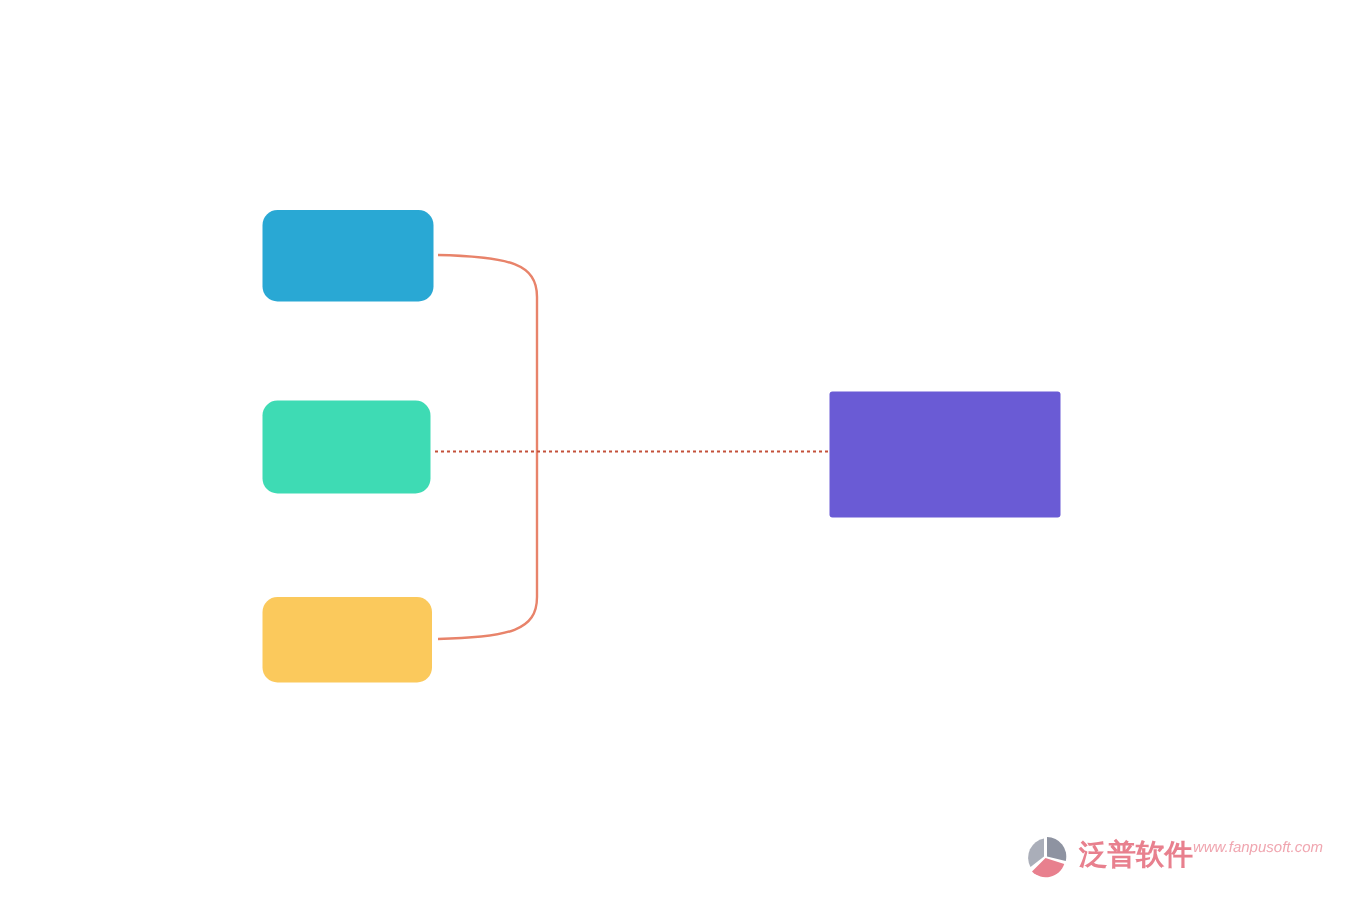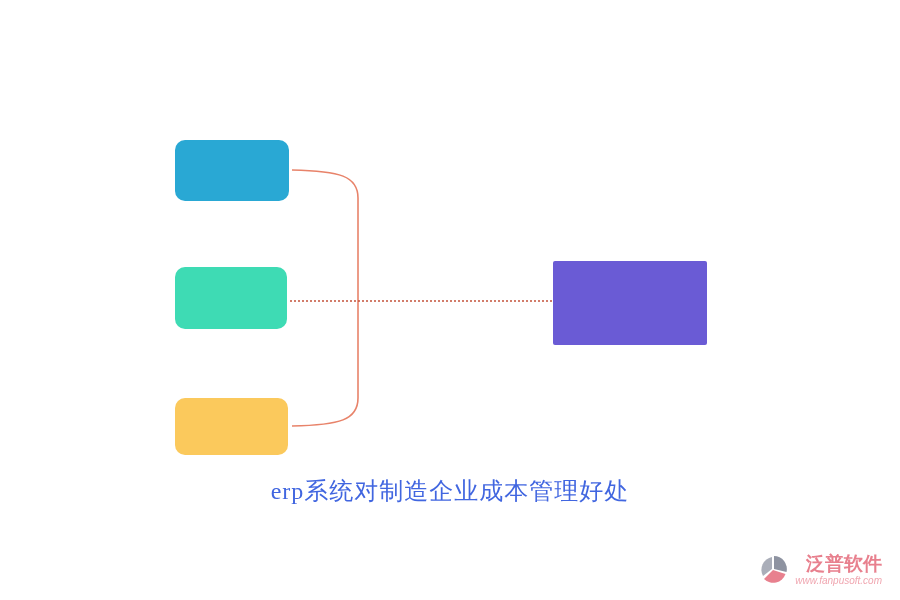--- a/index.html
+++ b/index.html
@@ -41,22 +41,22 @@
   .watermark {
     position: absolute;
     right: 18px;
     bottom: 14px;
     display: flex;
     align-items: center;
     gap: 6px;
   }
   .watermark-text {
     display: flex;
-    flex-direction: column;
-    align-items: flex-end;
+    flex-direction: row;
+    align-items: flex-start;
     line-height: 1.15;
   }
   .watermark-brand {
     font-family: "Liberation Serif", "DejaVu Serif", serif;
     font-size: 19px;
     font-weight: bold;
   }
   .watermark-url {
     font-size: 10px;
   }
@@ -70,21 +70,20 @@
     <path d="M 292 170 C 340 171 358 176 358 198 L 358 398 C 358 420 340 425 292 426" fill="none" stroke-width="1.6" style="stroke: rgb(232, 131, 106);"></path>
     <line x1="290" y1="301" x2="553" y2="301" stroke-width="1.4" stroke-dasharray="2 2" style="stroke: rgb(196, 81, 58);"></line>
   </svg>
 
   <div class="box box-top" style="background-color: rgb(41, 168, 212);"></div>
   <div class="box box-middle" style="background-color: rgb(62, 219, 180);"></div>
   <div class="box box-bottom" style="background-color: rgb(251, 201, 92);"></div>
 
   <div class="box box-right" style="background-color: rgb(106, 91, 213);"></div>
 
-  <div class="diagram-title" style="color: rgb(65, 102, 224);">erp系统对制造企业成本管理好处</div>
 
   <div class="watermark">
     <svg width="30" height="30" viewBox="0 0 30 30">
       <path d="M15 15 L15 2 A13 13 0 0 1 27.5 18 Z" style="fill: rgb(142, 147, 161);"></path>
       <path d="M14 16 L26.5 20 A13 13 0 0 1 5 25 Z" style="fill: rgb(232, 128, 142);"></path>
       <path d="M13 15 L13 3 A13 13 0 0 0 4 22 Z" opacity="0.75" style="fill: rgb(142, 147, 161);"></path>
     </svg>
     <div class="watermark-text">
       <span class="watermark-brand" style="color: rgb(232, 128, 142);">泛普软件</span>
       <span class="watermark-url" style="color: rgb(240, 166, 176); font-style: italic;">www.fanpusoft.com</span>

